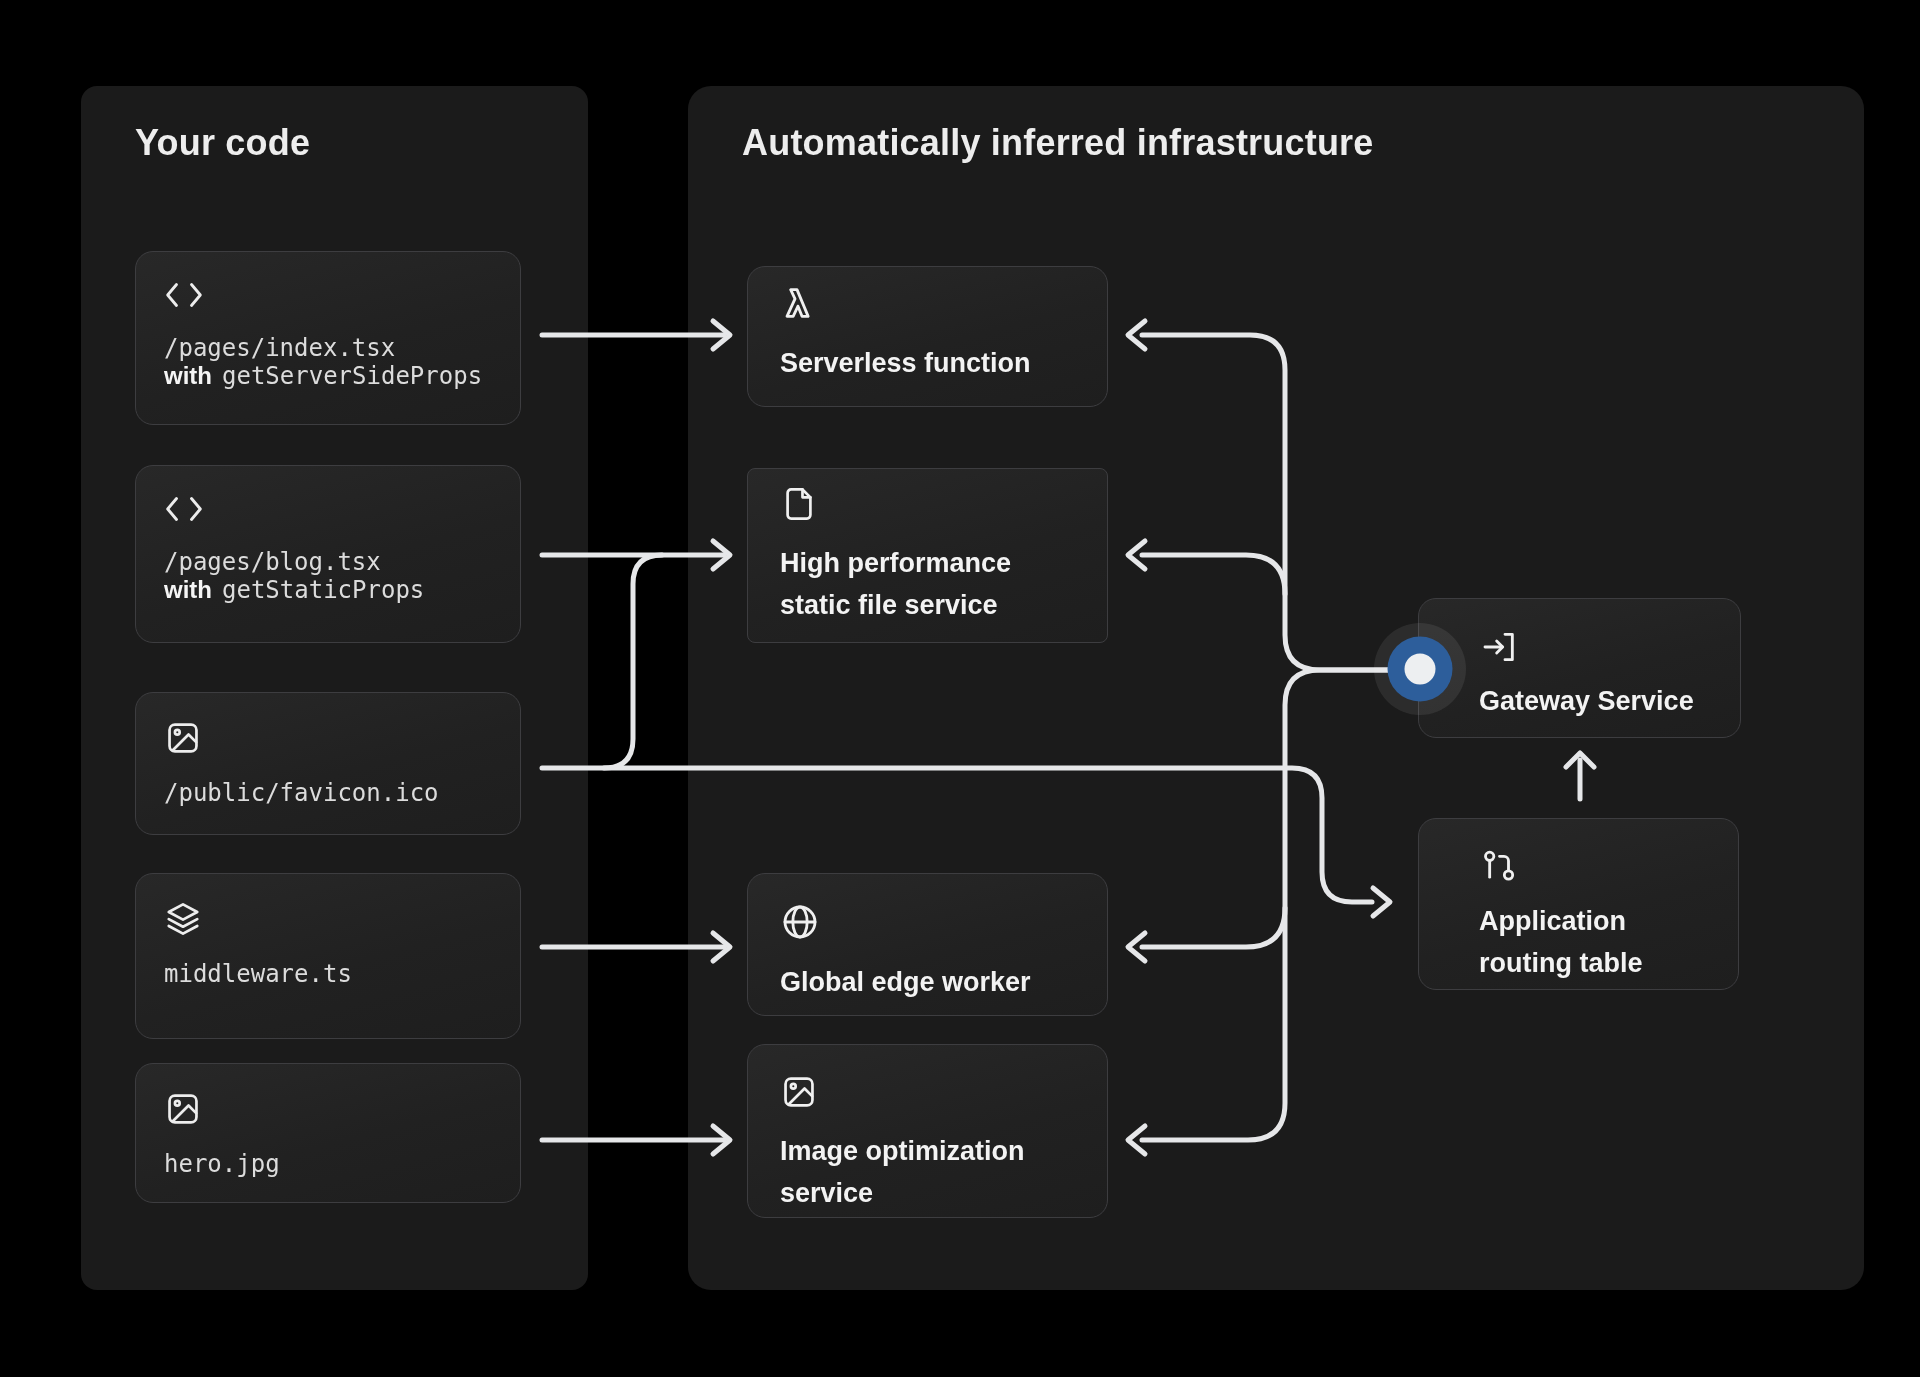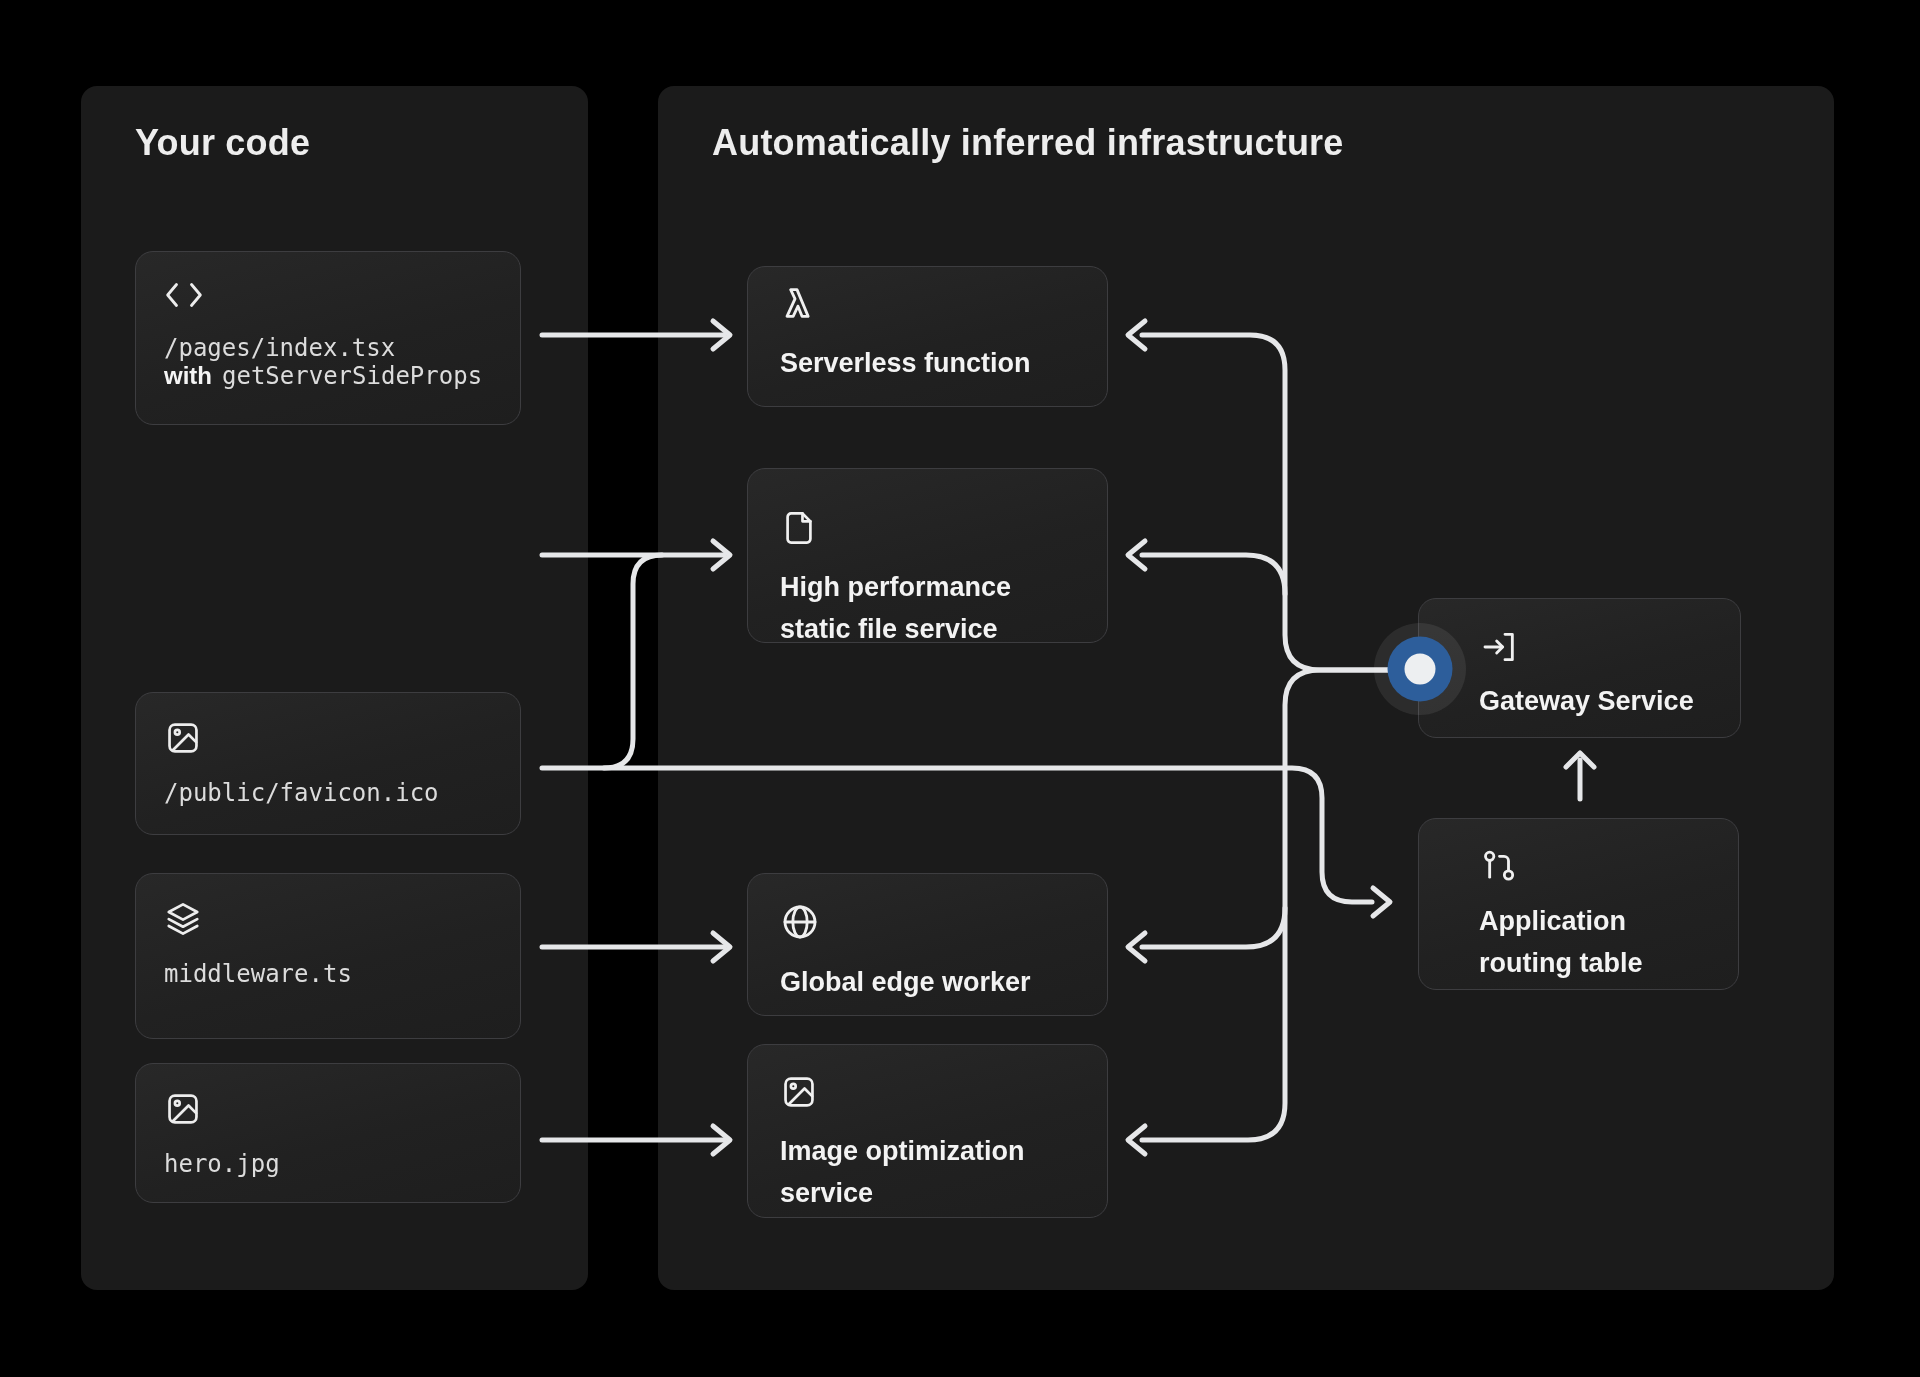--- a/index.html
+++ b/index.html
@@ -34,35 +34,45 @@
   .icon svg{display:block;}
 </style>
 </head>
 <body>
 
 <div class="canvas">
 
   <div class="panel" style="left:81px;top:86px;width:507px;height:1204px;">
     <div class="panel-title">Your code</div>
   </div>
-  <div class="panel" style="left:658px;top:86px;width:1176px;height:1204px;">
+  <div class="panel" style="left:688px;top:86px;width:1176px;height:1204px;border-radius:23px;">
     <div class="panel-title">Automatically inferred infrastructure</div>
   </div>
 
   <div class="card" style="left:135px;top:251px;width:386px;height:174px;">
     <span class="icon">
       <svg width="40" height="34" viewBox="0 0 24 15" fill="none" stroke="#ededed" stroke-width="1.7" stroke-linecap="round" stroke-linejoin="round">
           <path d="M7.5 1.2 2.2 7.5l5.3 6.3"></path>
           <path d="M16.5 1.2 21.8 7.5l-5.3 6.3"></path>
         </svg>
     </span>
     <div class="mono-line">/pages/index.tsx</div>
     <div class="with-line"><span class="with">with</span><span>getServerSideProps</span></div>
   </div>
 
+  <div class="card" style="left:135px;top:465px;width:386px;height:178px;">
+    <span class="icon">
+      <svg width="40" height="34" viewBox="0 0 24 15" fill="none" stroke="#ededed" stroke-width="1.7" stroke-linecap="round" stroke-linejoin="round">
+          <path d="M7.5 1.2 2.2 7.5l5.3 6.3"></path>
+          <path d="M16.5 1.2 21.8 7.5l-5.3 6.3"></path>
+        </svg>
+    </span>
+    <div class="mono-line">/pages/blog.tsx</div>
+    <div class="with-line"><span class="with">with</span><span>getStaticProps</span></div>
+  </div>
 
   <div class="card" style="left:135px;top:692px;width:386px;height:143px;">
     <span class="icon">
       <svg width="38" height="38" viewBox="0 0 24 24" fill="none" stroke="#ededed" stroke-width="1.7" stroke-linecap="round" stroke-linejoin="round">
           <rect x="3.5" y="3.5" width="17" height="17" rx="3.4"></rect>
           <circle cx="8.4" cy="8.4" r="1.5"></circle>
           <path d="M20.3 14.6 15.5 9.8 5.4 19.9"></path>
         </svg>
     </span>
     <div class="mono-line">/public/favicon.ico</div>
@@ -92,21 +102,21 @@
 
   <div class="card" style="left:747px;top:266px;width:361px;height:141px;padding:16px 32px;">
     <span class="icon">
       <svg width="40" height="40" viewBox="0 0 24 24" fill="none" stroke="#f0f0f0" stroke-width="1.7" stroke-linejoin="round">
           <path d="M6.4 4 H10.2 L16.9 20 H13.2 L10.8 13.9 7.9 20 H4.2 L9 9.5 Z"></path>
         </svg>
     </span>
     <div class="svc-label">Serverless function</div>
   </div>
 
-  <div class="card" style="left:747px;top:468px;width:361px;height:175px;padding:40px 32px;">
+  <div class="card" style="left:747px;top:468px;width:361px;height:175px;padding:16px 32px;border-radius:8px;">
     <span class="icon">
       <svg width="38" height="38" viewBox="0 0 24 24" fill="none" stroke="#f0f0f0" stroke-width="1.7" stroke-linecap="round" stroke-linejoin="round">
           <path d="M14.2 2.8H7a2.2 2.2 0 0 0-2.2 2.2v14A2.2 2.2 0 0 0 7 21.2h10a2.2 2.2 0 0 0 2.2-2.2V7.8Z"></path>
           <path d="M14.2 2.8v5h5"></path>
         </svg>
     </span>
     <div class="svc-label">High performance static file service</div>
   </div>
 
   <div class="card" style="left:747px;top:873px;width:361px;height:143px;padding:28px 32px;">

